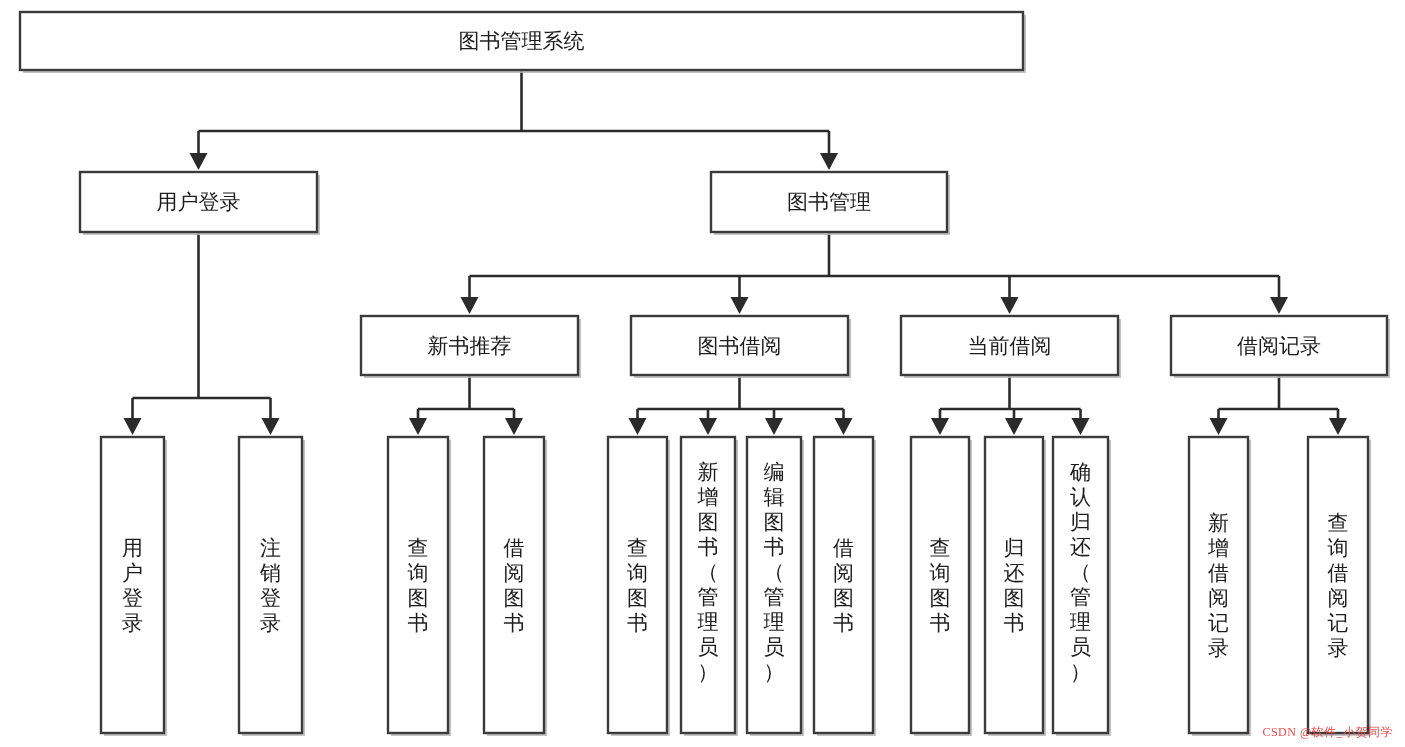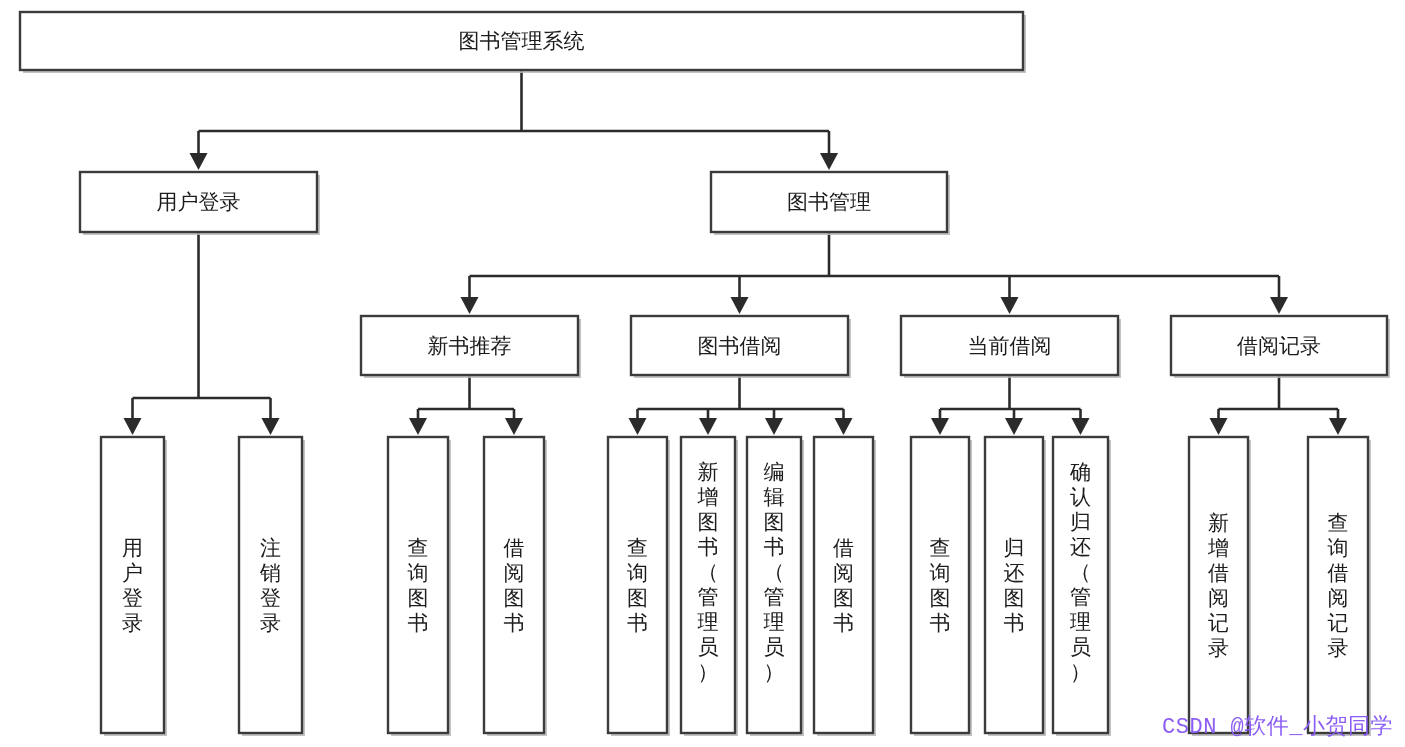--- a/index.html
+++ b/index.html
@@ -58,23 +58,23 @@
   .node-label-v {
     font-family: "DejaVu Sans", "Liberation Sans", sans-serif;
     font-size: 21px;
     fill: #1c1c1c;
     text-anchor: middle;
   }
   .watermark {
     position: absolute;
     right: 12px;
     bottom: 6px;
-    font-family: Liberation Mono, monospace;
-    font-size: 22px;
-    color: #8b5cf6;
+    font-family: Liberation Serif, serif;
+    font-size: 12px;
+    color: #ef4444;
     letter-spacing: 0.5px;
     white-space: nowrap;
     user-select: none;
   }
 </style>
 </head>
 <body>
 
 <div id="diagram-root">
   <svg id="tree-svg" viewBox="0 0 1405 747">

